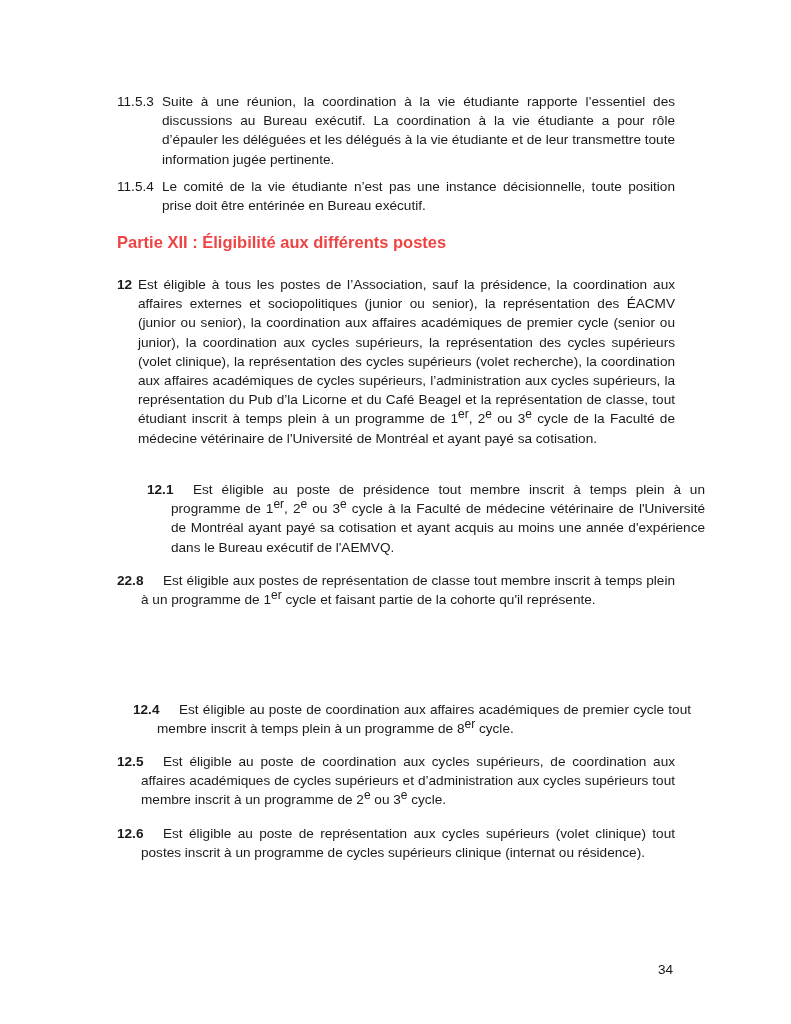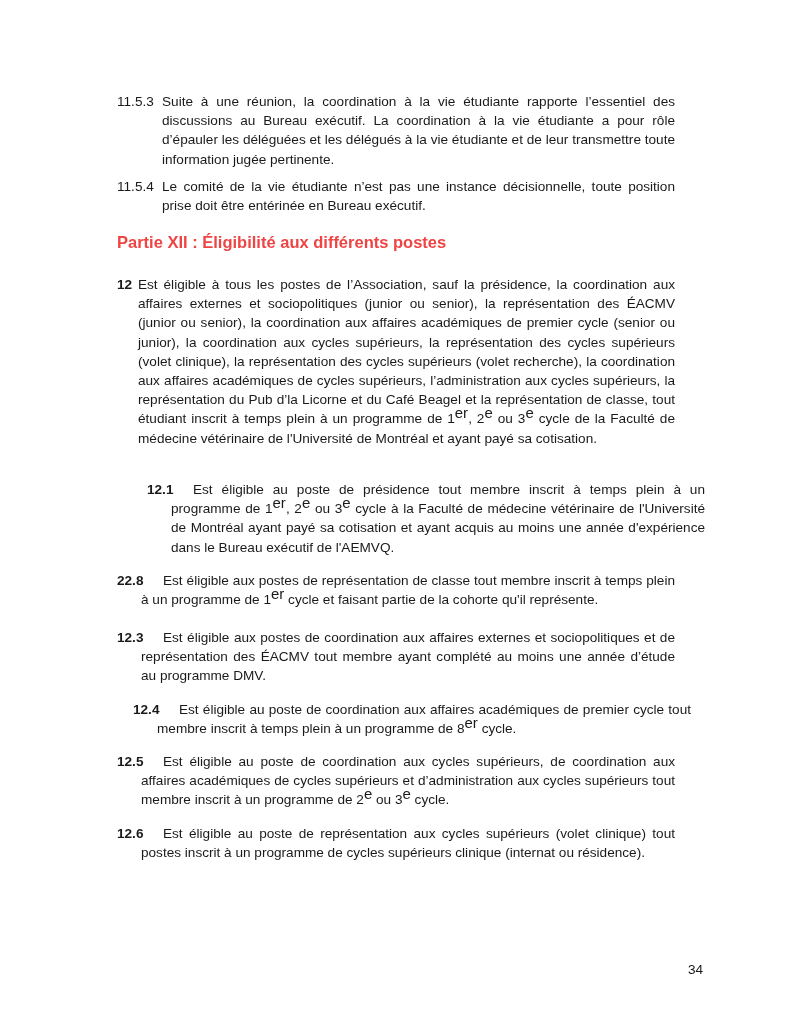--- a/index.html
+++ b/index.html
@@ -45,27 +45,27 @@
     .art12x .body { padding-left: 24px; }
     .heading {
       position: absolute;
       left: 117px;
       top: 233px;
       font-size: 16.5px;
       font-weight: bold;
       color: #ef4444;
     }
     sup {
-      font-size: 15px;
+      font-size: 12px;
       line-height: 0;
       vertical-align: 5px;
     }
     .page-number {
       position: absolute;
-      left: 688px;
+      left: 658px;
       top: 962px;
       font-size: 13.6px;
       color: #1a1a1a;
     }
   </style>
 </head>
 <body>
 
 <div class="page">
 
@@ -89,24 +89,20 @@
   <div class="para art12x" style="top:480px;margin-left:30px;">
     <span class="label">12.1</span>
     <span class="body"><span style="display:inline-block;width:22px;"></span><span>Est éligible au poste de présidence tout membre inscrit à temps plein à un programme de 1</span><sup>er</sup><span>, 2</span><sup>e</sup><span> ou 3</span><sup>e</sup><span> cycle à la Faculté de médecine vétérinaire de l'Université de Montréal ayant payé sa cotisation et ayant acquis au moins une année d'expérience dans le Bureau exécutif de l'AEMVQ.</span></span>
   </div>
 
   <div class="para art12x" style="top:571px;">
     <span class="label">22.8</span>
     <span class="body"><span style="display:inline-block;width:22px;"></span><span>Est éligible aux postes de représentation de classe tout membre inscrit à temps plein à un programme de 1</span><sup>er</sup><span> cycle et faisant partie de la cohorte qu'il représente.</span></span>
   </div>
 
-  <div class="para art12x" style="top:628px;">
-    <span class="label">12.3</span>
-    <span class="body"><span style="display:inline-block;width:22px;"></span><span>Est éligible aux postes de coordination aux affaires externes et sociopolitiques et de représentation des ÉACMV tout membre ayant complété au moins une année d’étude au programme DMV.</span></span>
-  </div>
 
   <div class="para art12x" style="top:700px;margin-left:16px;">
     <span class="label">12.4</span>
     <span class="body"><span style="display:inline-block;width:22px;"></span><span>Est éligible au poste de coordination aux affaires académiques de premier cycle tout membre inscrit à temps plein à un programme de 8</span><sup>er</sup><span> cycle.</span></span>
   </div>
 
   <div class="para art12x" style="top:752px;">
     <span class="label">12.5</span>
     <span class="body"><span style="display:inline-block;width:22px;"></span><span>Est éligible au poste de coordination aux cycles supérieurs, de coordination aux affaires académiques de cycles supérieurs et d’administration aux cycles supérieurs tout membre inscrit à un programme de 2</span><sup>e</sup><span> ou 3</span><sup>e</sup><span> cycle.</span></span>
   </div>

